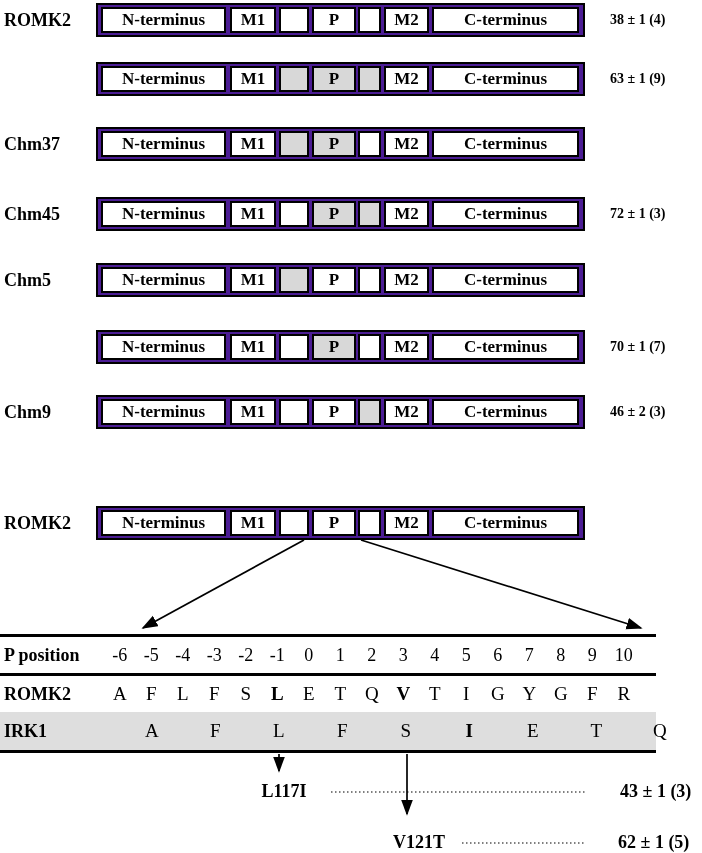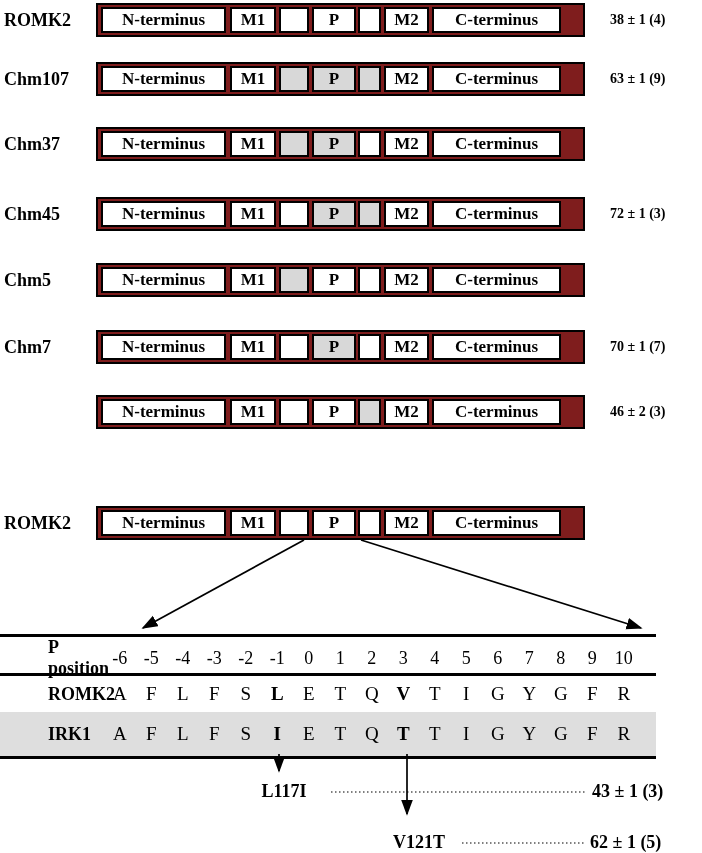--- a/index.html
+++ b/index.html
@@ -5,48 +5,48 @@
   html,body{margin:0;padding:0;background:#fff;}
   #figure{
     position:relative;width:702px;height:853px;background:#ffffff;
     font-family:"Liberation Serif","DejaVu Serif",serif;color:#000;overflow:hidden;
   }
   
   .crow{position:absolute;left:0;width:702px;height:34px;}
   .clabel{position:absolute;left:4px;top:0;width:90px;height:34px;line-height:34px;
           font-weight:bold;font-size:18px;}
   .bar{position:absolute;left:96px;top:0;width:489px;height:34px;
-       border:2px solid #000;box-sizing:border-box;background:#7f1d1d;}
+       border:2px solid #000;box-sizing:border-box;background:#4c1d95;}
   .seg{position:absolute;top:2px;height:26px;border:2px solid #000;box-sizing:border-box;
        background:#fff;text-align:center;font-weight:bold;font-size:17px;line-height:21px;
        overflow:hidden;}
   .seg.nterm{left:3px;width:125px;}
   .seg.m1{left:132px;width:46px;}
   .seg.lnk1{left:181px;width:30px;}
   .seg.pbox{left:214px;width:44px;}
   .seg.lnk2{left:260px;width:23px;}
   .seg.m2box{left:286px;width:45px;}
-  .seg.cterm{left:334px;width:129px;}
+  .seg.cterm{left:334px;width:147px;}
   .shaded{background:#d8d8d8;}
   .cvalue{position:absolute;left:610px;top:0;width:104px;height:34px;line-height:34px;
           font-weight:bold;font-size:14px;white-space:nowrap;}
   
   .altable{position:absolute;left:0;top:634px;width:656px;}
   .rule{height:3px;background:#000;}
   .grid{display:grid;grid-template-columns:104px repeat(17,31.5px);align-items:center;}
   .prow{height:36px;font-size:18px;}
-  .rowlabel{font-weight:bold;font-size:18px;padding-left:4px;margin-left:44px;}
+  .rowlabel{font-weight:bold;font-size:18px;padding-left:4px;}
   .cell{text-align:center;}
   .seqrow{height:36px;font-size:19px;background:#fff;}
-  .seqrow.irk1{height:44px;background:#dedede;}
+  .seqrow.irk1{height:38px;background:#dedede;gap:32px;}
   .boldaa{font-weight:bold;}
   
   .mutlabel{position:absolute;width:72px;text-align:center;font-weight:bold;font-size:18px;
             line-height:20px;}
-  .mutvalue{position:absolute;font-weight:bold;font-size:18px;line-height:20px;white-space:nowrap;}
+  .mutvalue{position:absolute;font-weight:bold;font-size:18px;line-height:20px;white-space:nowrap;margin-left:28px;}
   #mut1-label{left:248px;top:781px;}
   #mut1-value{left:592px;top:781px;}
   #mut2-label{left:383px;top:832px;}
   #mut2-value{left:590px;top:832px;}
   
   .overlay{position:absolute;left:0;top:0;pointer-events:none;}
 </style>
 </head>
 <body>
 
@@ -60,21 +60,20 @@
       <div class="seg lnk1"></div>
       <div class="seg pbox">P</div>
       <div class="seg lnk2"></div>
       <div class="seg m2box">M2</div>
       <div class="seg cterm">C-terminus</div>
     </div>
     <div class="cvalue">38 ± 1 (4)</div>
   </div>
 
   <div class="crow" style="top:62px">
-    <div class="clabel">Chm107</div>
     <div class="bar">
       <div class="seg nterm">N-terminus</div>
       <div class="seg m1">M1</div>
       <div class="seg lnk1 shaded"></div>
       <div class="seg pbox shaded">P</div>
       <div class="seg lnk2 shaded"></div>
       <div class="seg m2box">M2</div>
       <div class="seg cterm">C-terminus</div>
     </div>
     <div class="cvalue">63 ± 1 (9)</div>
@@ -114,34 +113,34 @@
       <div class="seg m1">M1</div>
       <div class="seg lnk1 shaded"></div>
       <div class="seg pbox">P</div>
       <div class="seg lnk2"></div>
       <div class="seg m2box">M2</div>
       <div class="seg cterm">C-terminus</div>
     </div>
   </div>
 
   <div class="crow" style="top:330px">
-    <div class="clabel">Chm7</div>
     <div class="bar">
       <div class="seg nterm">N-terminus</div>
       <div class="seg m1">M1</div>
       <div class="seg lnk1"></div>
       <div class="seg pbox shaded">P</div>
       <div class="seg lnk2"></div>
       <div class="seg m2box">M2</div>
       <div class="seg cterm">C-terminus</div>
     </div>
     <div class="cvalue">70 ± 1 (7)</div>
   </div>
 
   <div class="crow" style="top:395px">
+    <div class="clabel">Chm9</div>
     <div class="bar">
       <div class="seg nterm">N-terminus</div>
       <div class="seg m1">M1</div>
       <div class="seg lnk1"></div>
       <div class="seg pbox">P</div>
       <div class="seg lnk2 shaded"></div>
       <div class="seg m2box">M2</div>
       <div class="seg cterm">C-terminus</div>
     </div>
     <div class="cvalue">46 ± 2 (3)</div>

